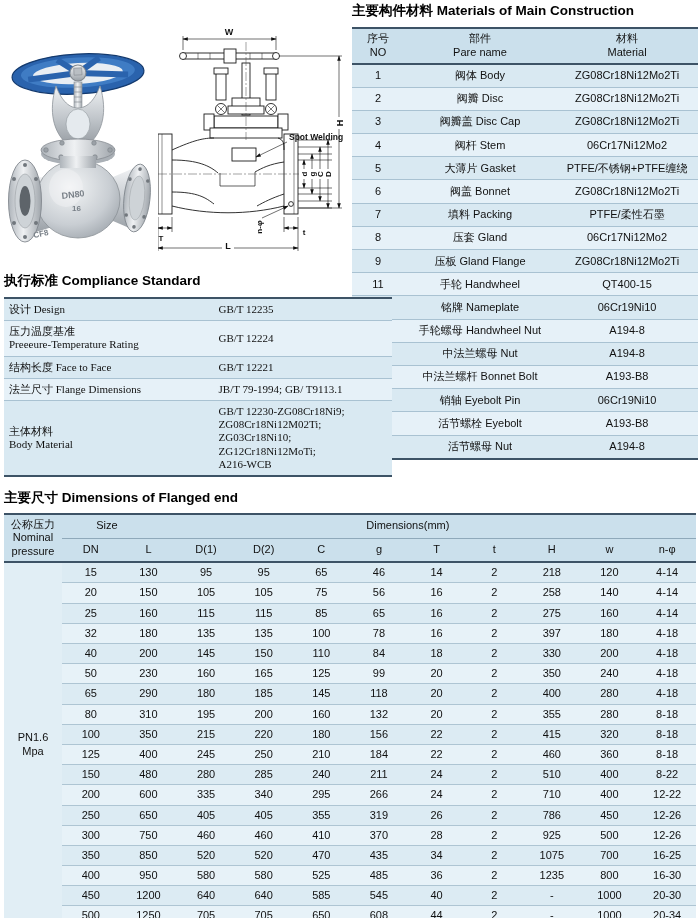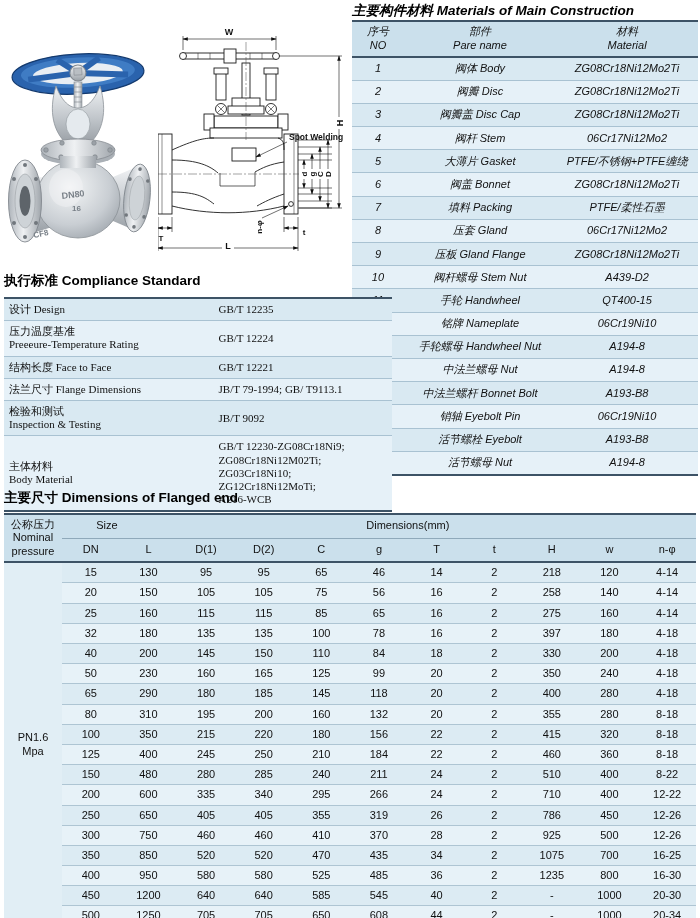--- a/index.html
+++ b/index.html
@@ -7,22 +7,22 @@
         font-family:"Liberation Sans", sans-serif;color:#111;}
   .sec-title{font-weight:bold;font-size:13.5px;color:#000;margin:0;white-space:nowrap;}
 
   
   table{border-collapse:collapse;width:100%;table-layout:fixed;}
   .blue-table{border-top:2px solid #3d5366;border-bottom:2px solid #3d5366;font-size:11px;}
   .blue-table th{background:#cbe0ec;font-weight:normal;line-height:1.25;padding:3px 2px;text-align:center;}
   .blue-table td{line-height:1.2;}
 
   
-  .materials{position:absolute;left:352px;top:2px;width:346px;font-style:italic;}
-  .materials table{}
+  .materials{position:absolute;left:352px;top:2px;width:346px;}
+  .materials table{margin-top:7px;}
   .materials thead th{border-bottom:2px solid #3d5366;}
   .materials tbody td{text-align:center;padding:4.5px 2px;border-top:1px solid #a9c2d2;}
   .materials tbody tr:first-child td{border-top:none;}
   .materials tbody tr:nth-child(odd){background:#d9e9f2;}
   .materials tbody tr:nth-child(even){background:#e6f1f8;}
 
   
   .compliance{position:absolute;left:4px;top:272px;width:388px;}
   .compliance table{margin-top:7px;}
   .compliance tbody td{padding:4px 5px;border-top:1px solid #a9c2d2;vertical-align:middle;font-family:Liberation Serif, serif;}
@@ -318,25 +318,20 @@
             <td>8</td>
             <td>压套 Gland</td>
             <td>06Cr17Ni12Mo2</td>
           </tr>
           <tr>
             <td>9</td>
             <td>压板 Gland Flange</td>
             <td>ZG08Cr18Ni12Mo2Ti</td>
           </tr>
           <tr>
-            <td>10</td>
-            <td>阀杆螺母 Stem Nut</td>
-            <td>A439-D2</td>
-          </tr>
-          <tr>
             <td>11</td>
             <td>手轮 Handwheel</td>
             <td>QT400-15</td>
           </tr>
           <tr>
             <td>12</td>
             <td>铭牌 Nameplate</td>
             <td>06Cr19Ni10</td>
           </tr>
           <tr>
@@ -389,24 +384,20 @@
             <td>压力温度基准<br>Preeeure-Temperature Rating</td>
             <td>GB/T 12224</td>
           </tr>
           <tr>
             <td>结构长度 Face to Face</td>
             <td>GB/T 12221</td>
           </tr>
           <tr>
             <td>法兰尺寸 Flange Dimensions</td>
             <td>JB/T 79-1994; GB/ T9113.1</td>
-          </tr>
-          <tr>
-            <td>检验和测试<br>Inspection &amp; Testing</td>
-            <td>JB/T 9092</td>
           </tr>
           <tr>
             <td>主体材料<br>Body Material</td>
             <td>GB/T 12230-ZG08Cr18Ni9;<br>ZG08Cr18Ni12M02Ti;<br>ZG03Cr18Ni10;<br>ZG12Cr18Ni12MoTi;<br>A216-WCB</td>
           </tr>
         </tbody>
     </table>
   </div>
 
   <div class="dimensions">

